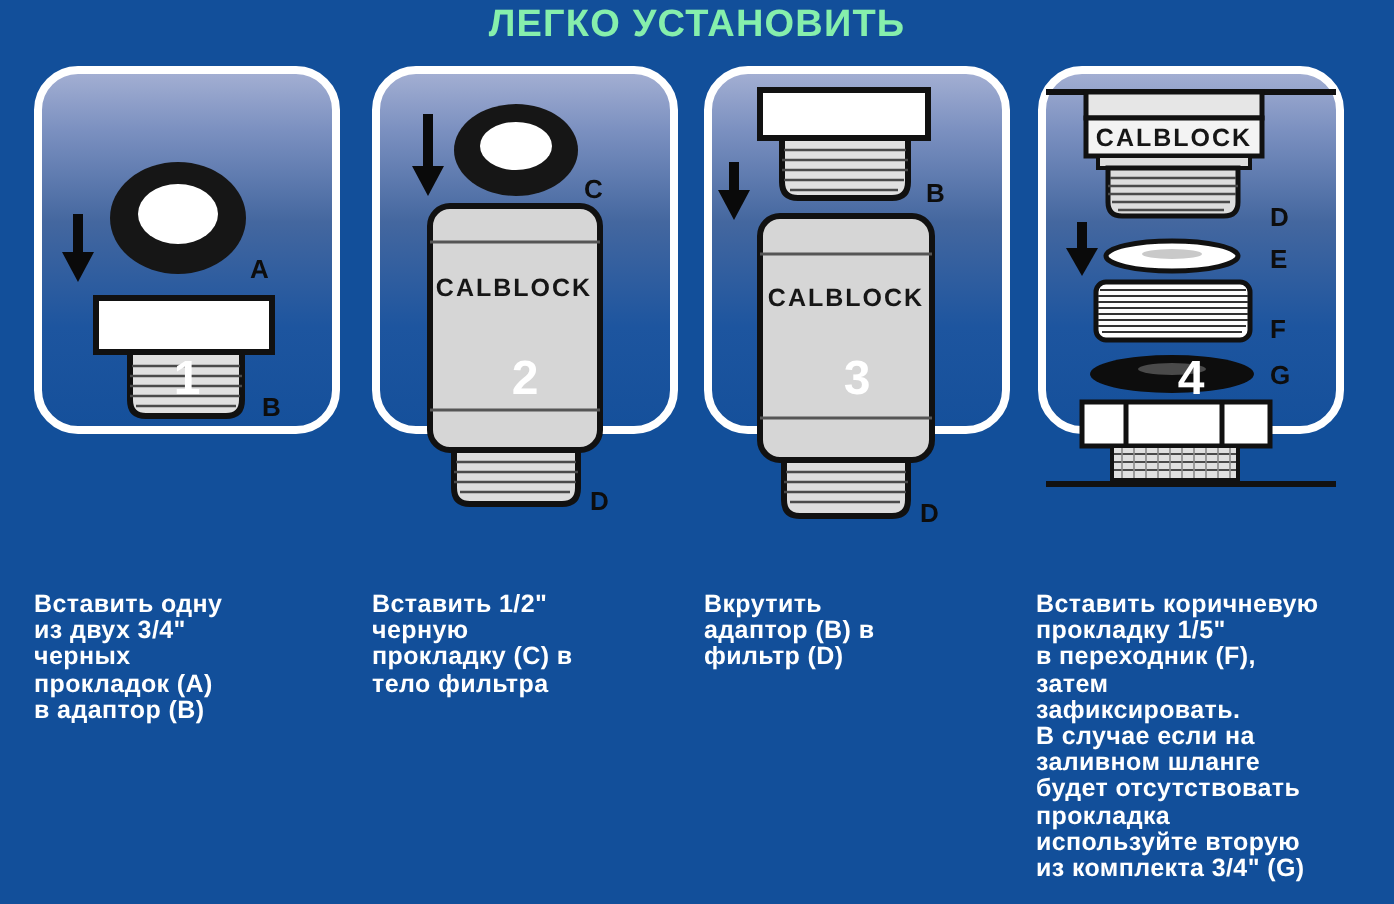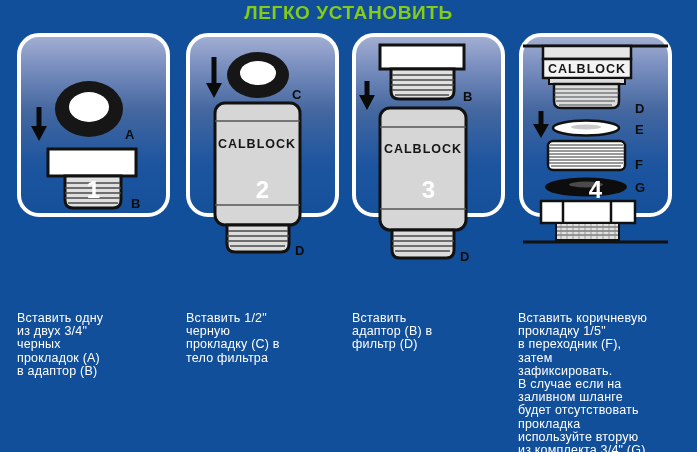--- a/index.html
+++ b/index.html
@@ -4,36 +4,36 @@
 <style>
   html,body{margin:0;padding:0;}
   body{
     width:697px;height:452px;
     background:#124f9a;
     font-family:"Liberation Sans",sans-serif;
     position:relative;overflow:hidden;
   }
   .title{
     position:absolute;top:2px;left:0;width:697px;
-    text-align:center;color:#84cc16;font-weight:bold;
+    text-align:center;color:#86efac;font-weight:bold;
     font-size:19px;letter-spacing:.6px;
   }
   .panel{
     position:absolute;top:33px;width:153px;height:184px;
     box-sizing:border-box;border:4px solid #ffffff;border-radius:22px;
     background:linear-gradient(180deg,#a2aed2 0%,#7b90c0 16%,#44679f 42%,#1d559f 72%,#15509b 100%);
   }
   .panel svg{position:absolute;left:0;top:0;width:145px;height:254px;display:block;}
   .p1{left:17px;} .p2{left:186px;} .p3{left:352px;} .p4{left:519px;}
   .num{
     position:absolute;bottom:9px;left:0;width:100%;text-align:center;
     color:#ffffff;font-weight:bold;font-size:24px;
   }
   .caption{
-    position:absolute;top:312px;color:#ffffff;font-weight:normal;
+    position:absolute;top:296px;color:#ffffff;font-weight:bold;
     font-size:12.5px;line-height:13.2px;white-space:pre-line;
     letter-spacing:.2px;
   }
   .c1{left:17px;width:165px;} .c2{left:186px;width:165px;}
   .c3{left:352px;width:165px;} .c4{left:518px;width:179px;}
   svg text{font-family:"Liberation Sans",sans-serif;font-weight:bold;}
   .lbl{font-size:13px;fill:#0d0d0d;}
   .brandtext{font-size:12.5px;letter-spacing:1px;fill:#161616;text-anchor:middle;}
 </style>
 </head>
@@ -163,21 +163,21 @@
 
 <div class="caption c1">Вставить одну
 из двух 3/4"
 черных
 прокладок (A)
 в адаптор (B)</div>
 <div class="caption c2">Вставить 1/2"
 черную
 прокладку (C) в
 тело фильтра</div>
-<div class="caption c3">Вставить
+<div class="caption c3">Вкрутить
 адаптор (B) в
 фильтр (D)</div>
 <div class="caption c4">Вставить коричневую
 прокладку 1/5"
 в переходник (F),
 затем
 зафиксировать.
 В случае если на
 заливном шланге
 будет отсутствовать

